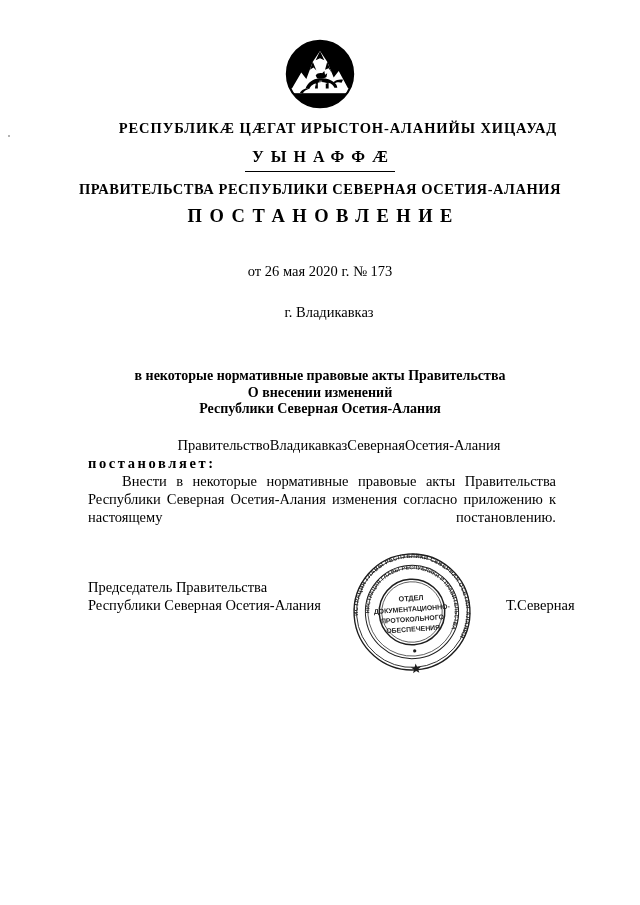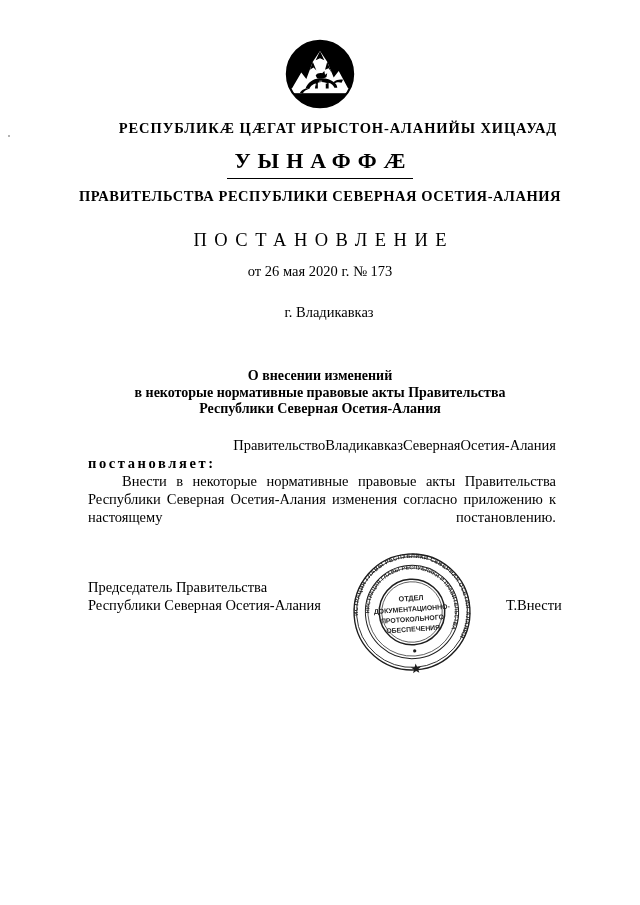--- a/index.html
+++ b/index.html
@@ -61,40 +61,40 @@
     white-space: nowrap;
     padding-left: 36px;
   }
   .hdr-line2-wrap {
     margin-top: 11px;
     display: flex;
     justify-content: center;
   }
   .hdr-line2 {
     display: inline-block;
-    font-size: 22px;
+    font-size: 16px;
     font-weight: bold;
     letter-spacing: 7px;
     text-indent: 7px;
     padding-bottom: 4px;
     border-bottom: 1.6px solid #000;
     line-height: 1.15;
   }
   .hdr-line3 {
     margin-top: 9px;
     font-size: 14.5px;
     font-weight: bold;
     letter-spacing: 0.55px;
     line-height: 1.2;
     white-space: nowrap;
   }
   .hdr-line4 {
-    margin-top: 24px;
+    margin-top: 7px;
     font-size: 18.5px;
-    font-weight: normal;
+    font-weight: bold;
     letter-spacing: 7.5px;
     text-indent: 7.5px;
     line-height: 1.2;
     text-align: center;
   }
 
   
   .date-line {
     position: absolute;
     left: 0;
@@ -131,21 +131,21 @@
   .body-block {
     position: absolute;
     left: 88px;
     width: 468px;
     top: 436px;
     font-size: 14.5px;
     line-height: 18px;
   }
   .p-spread {
     display: flex;
-    justify-content: flex-end;
+    justify-content: center;
     padding-left: 34px;
   }
   .p-spread > span { white-space: nowrap; }
   .decree-word {
     font-weight: bold;
     letter-spacing: 2.6px;
     white-space: nowrap;
   }
   .p-just {
     text-align: justify;
@@ -246,41 +246,41 @@
       <div class="hdr-line2">УЫНАФФÆ</div>
     </div>
     <div class="hdr-line3">ПРАВИТЕЛЬСТВА РЕСПУБЛИКИ СЕВЕРНАЯ ОСЕТИЯ-АЛАНИЯ</div>
     <div class="hdr-line4">ПОСТАНОВЛЕНИЕ</div>
   </div>
 
   <div class="date-line">от 26 мая 2020 г. № 173</div>
   <div class="city-line">г. Владикавказ</div>
 
   <div class="doc-title">
+    <div>в некоторые нормативные правовые акты Правительства</div>
     <div>О внесении изменений</div>
-    <div>в некоторые нормативные правовые акты Правительства</div>
     <div>Республики Северная Осетия-Алания</div>
   </div>
 
   <div class="body-block">
     <div class="p-spread">
       <span>Правительство</span>
       <span>Владикавказ</span>
       <span>Северная</span>
       <span>Осетия-Алания</span>
     </div>
     <div class="decree-word">постановляет:</div>
     <div class="p-just">Внести в некоторые нормативные правовые акты Правительства Республики Северная Осетия-Алания изменения согласно приложению к настоящему постановлению.</div>
   </div>
 
   <div class="sign-left">
     <div>Председатель Правительства</div>
     <div>Республики Северная Осетия-Алания</div>
   </div>
-  <div class="sign-name">Т.Внести</div>
+  <div class="sign-name">Т.Северная</div>
 
   <div class="stamp">
     <svg viewBox="0 0 200 200" aria-hidden="true">
       <defs>
         <path id="ringOuter" d="M100,100 m-86,0 a86,86 0 1,1 172,0 a86,86 0 1,1 -172,0"></path>
         <path id="ringInner" d="M100,100 m-68,0 a68,68 0 1,1 136,0 a68,68 0 1,1 -136,0"></path>
         <path id="ringOuterBot" d="M100,100 m-80,0 a80,80 0 1,0 160,0"></path>
         <path id="ringInnerBot" d="M100,100 m-62,0 a62,62 0 1,0 124,0"></path>
       </defs>
 

